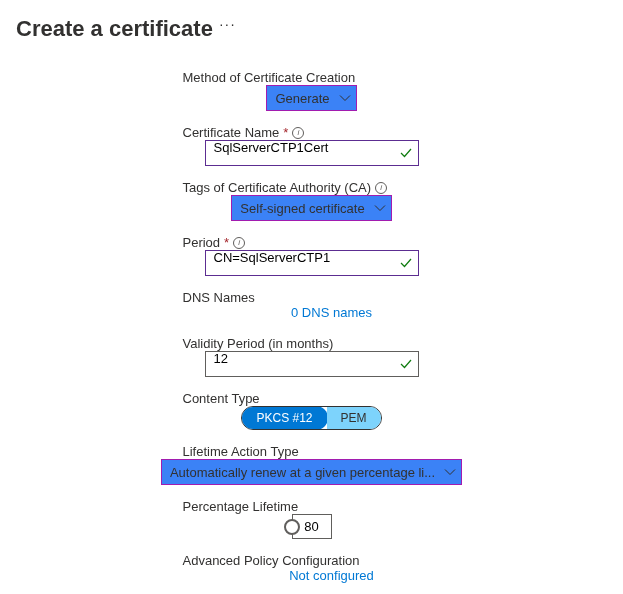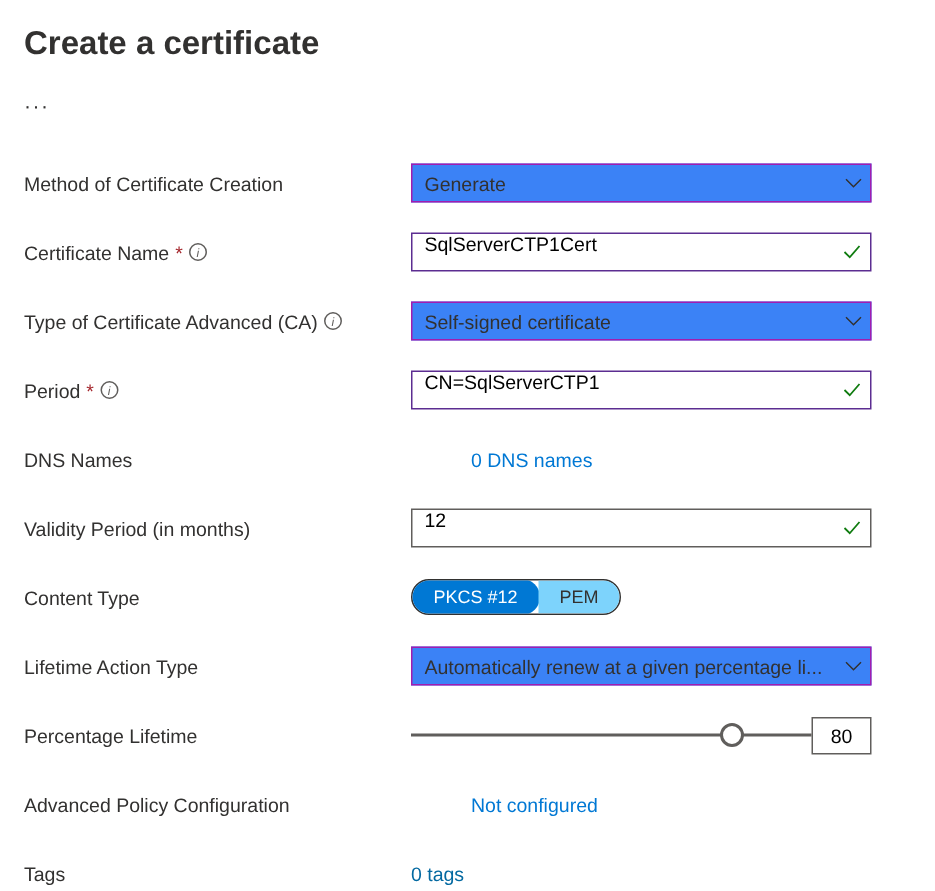--- a/index.html
+++ b/index.html
@@ -8,40 +8,40 @@
     padding: 16px;
     font-family: "Segoe UI", -apple-system, sans-serif;
     font-size: 13px;
     color: #323130;
     background: #fff;
     width: 623px;
   }
   .header {
     display: flex;
     align-items: flex-start;
-    gap: 20px;
+    gap: 6px;
     margin-bottom: 28px;
-    flex-direction: column;
   }
   .title {
     font-size: 22px;
     font-weight: 600;
     color: #323130;
   }
   .more-dots {
     font-size: 14px;
     letter-spacing: 1px;
     color: #323130;
     cursor: pointer;
   }
   .form-row {
     display: flex;
     align-items: center;
     min-height: 32px;
     margin-bottom: 9px;
+    flex-direction: column;
   }
   .label-col {
     width: 258px;
     display: flex;
     align-items: center;
     gap: 4px;
     font-size: 13px;
   }
   .req { color: #a4262c; }
   .info-icon {
@@ -229,21 +229,21 @@
         <svg viewBox="0 0 14 14" width="14" height="14">
             <path d="M2 7 L5.5 10.5 L12 3" fill="none" stroke="currentColor" stroke-width="1.2"></path>
           </svg>
       </span>
     </div>
   </div>
 </div>
 
 <div class="form-row gap-large">
   <div class="label-col">
-    <span>Type of Certificate Advanced (CA)</span>
+    <span>Tags of Certificate Authority (CA)</span>
     <span class="info-icon">i</span>
   </div>
   <div class="control-col">
     <div class="field-wrap">
       <div class="select-display">
         <span>Self-signed certificate</span>
       </div>
       <span class="chevron-icon">
         <svg viewBox="0 0 12 12" width="12" height="12">
             <path d="M1 3.5 L6 8.5 L11 3.5" fill="none" stroke="currentColor" stroke-width="1"></path>

